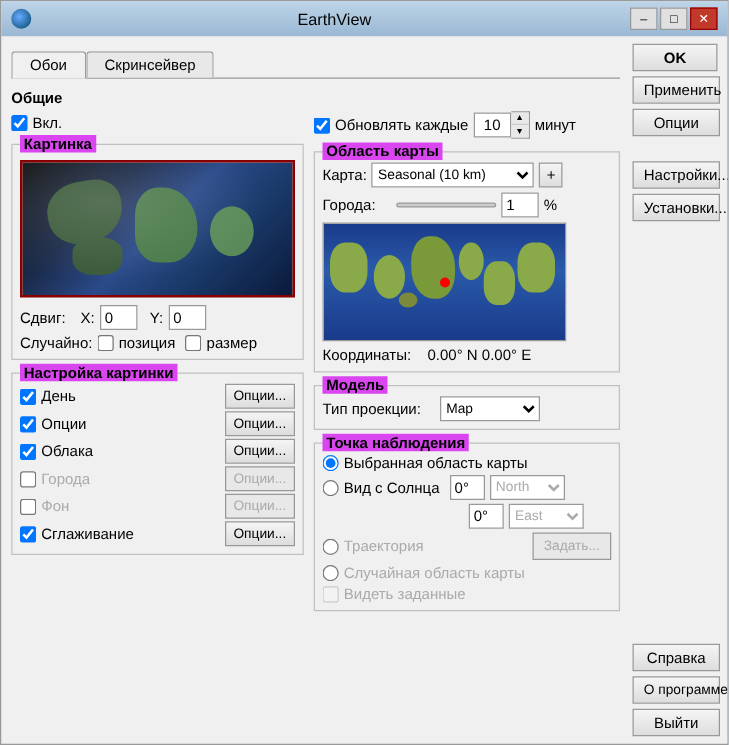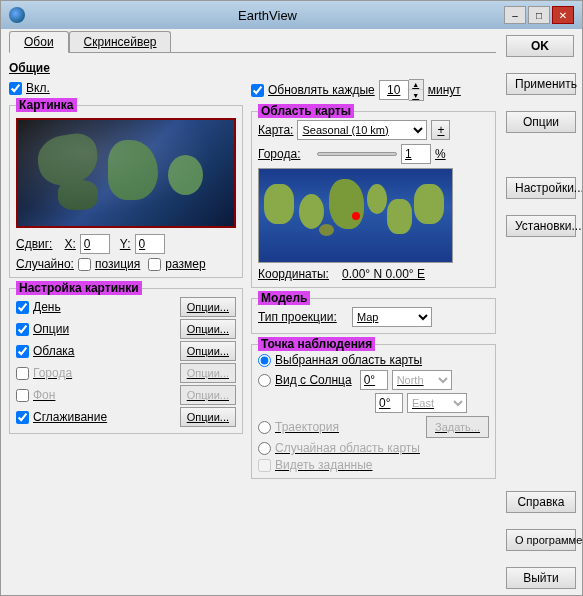--- a/index.html
+++ b/index.html
@@ -59,33 +59,32 @@
       font-size: 10px;
     }
     .tb-btn.close { background: #c0392b; color: white; border-color: #900; }
     .content-area {
       display: flex;
       flex: 1;
       overflow: hidden;
     }
     .main-panel {
       flex: 1;
-      padding: 2px 6px 6px 8px;
+      padding: 12px 6px 6px 8px;
       display: flex;
       flex-direction: column;
       gap: 4px;
       overflow: hidden;
-      text-decoration: underline;
     }
     .right-panel {
       width: 80px;
       padding: 6px 6px 6px 4px;
       display: flex;
       flex-direction: column;
-      gap: 16px;
+      gap: 4px;
     }
     .tabs {
       display: flex;
       gap: 0;
       border-bottom: 1px solid #999;
       margin-bottom: 4px;
     }
     .tab {
       padding: 3px 14px;
       border: 1px solid #999;

